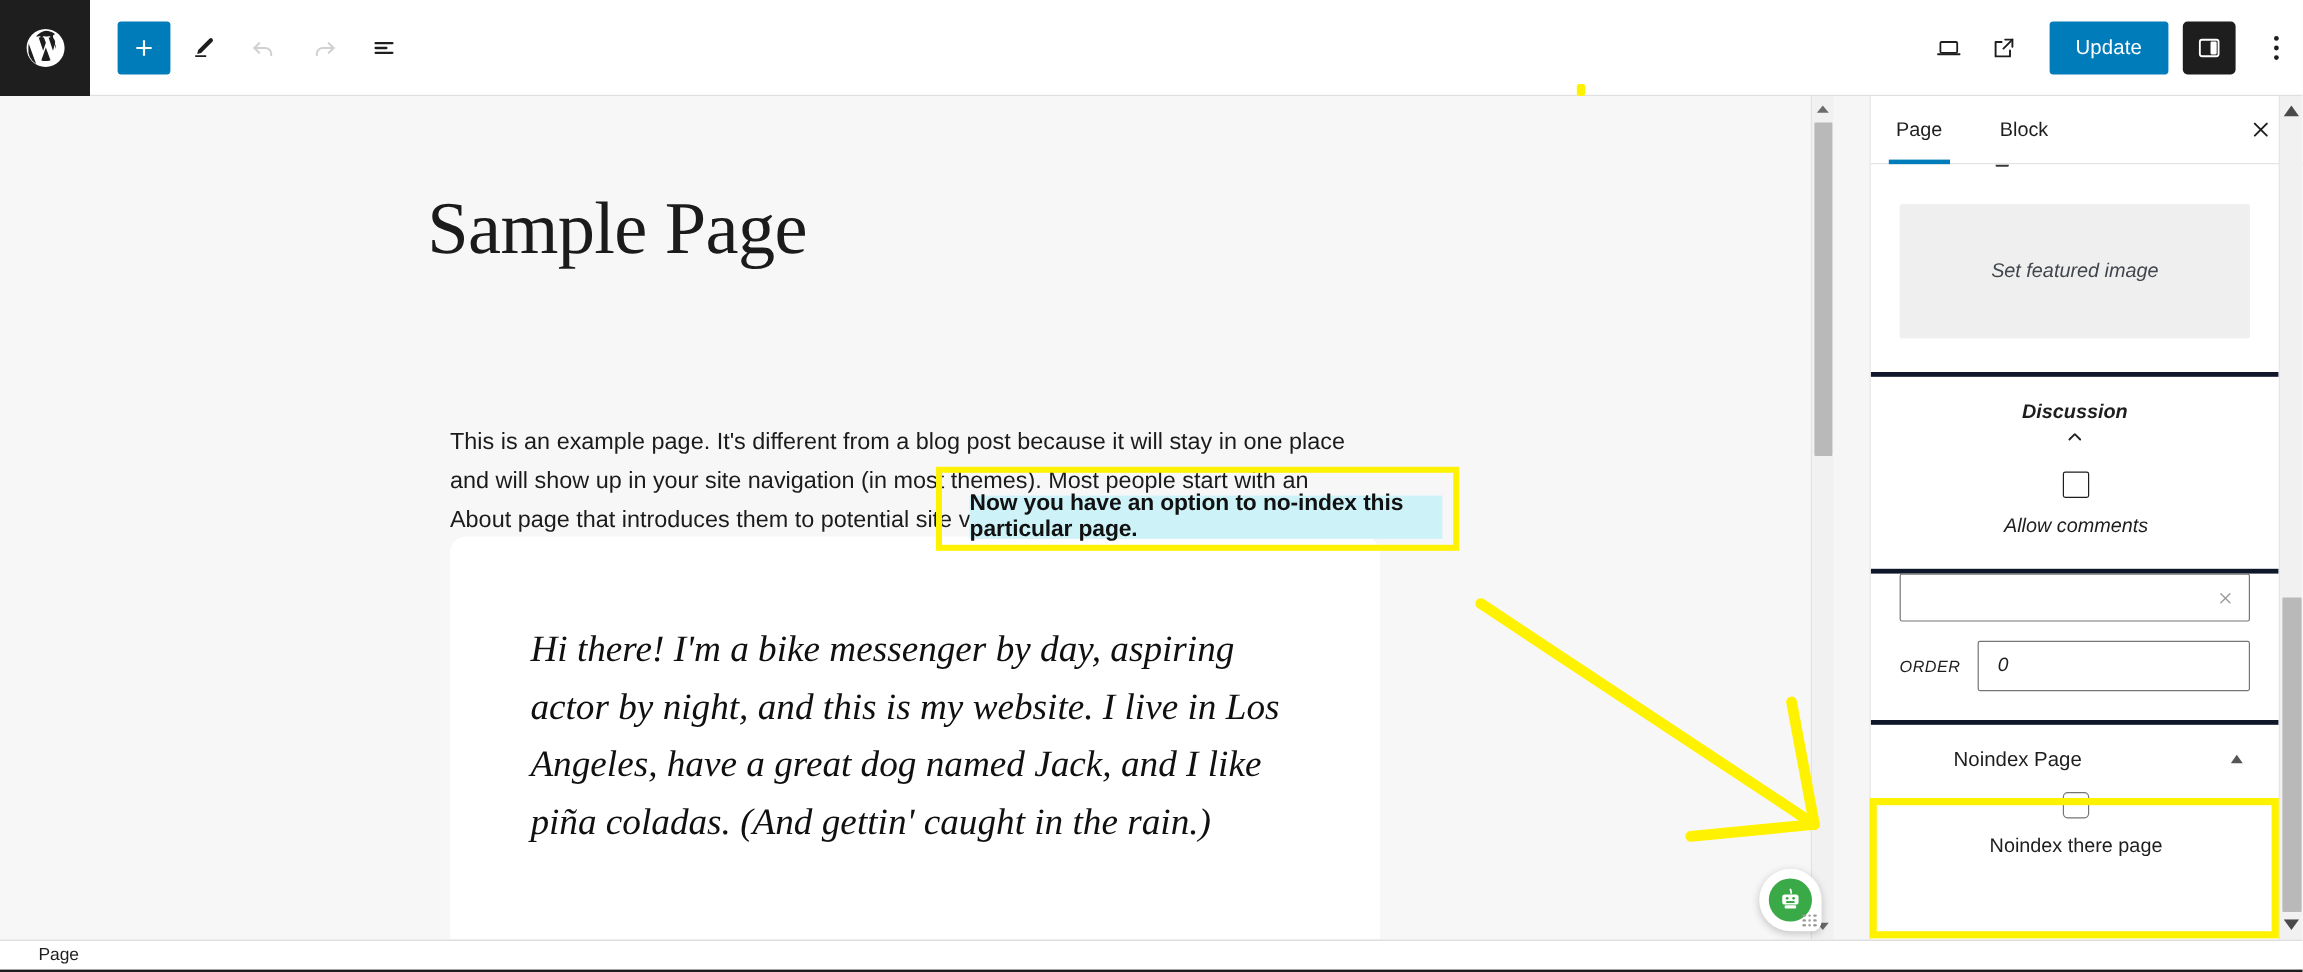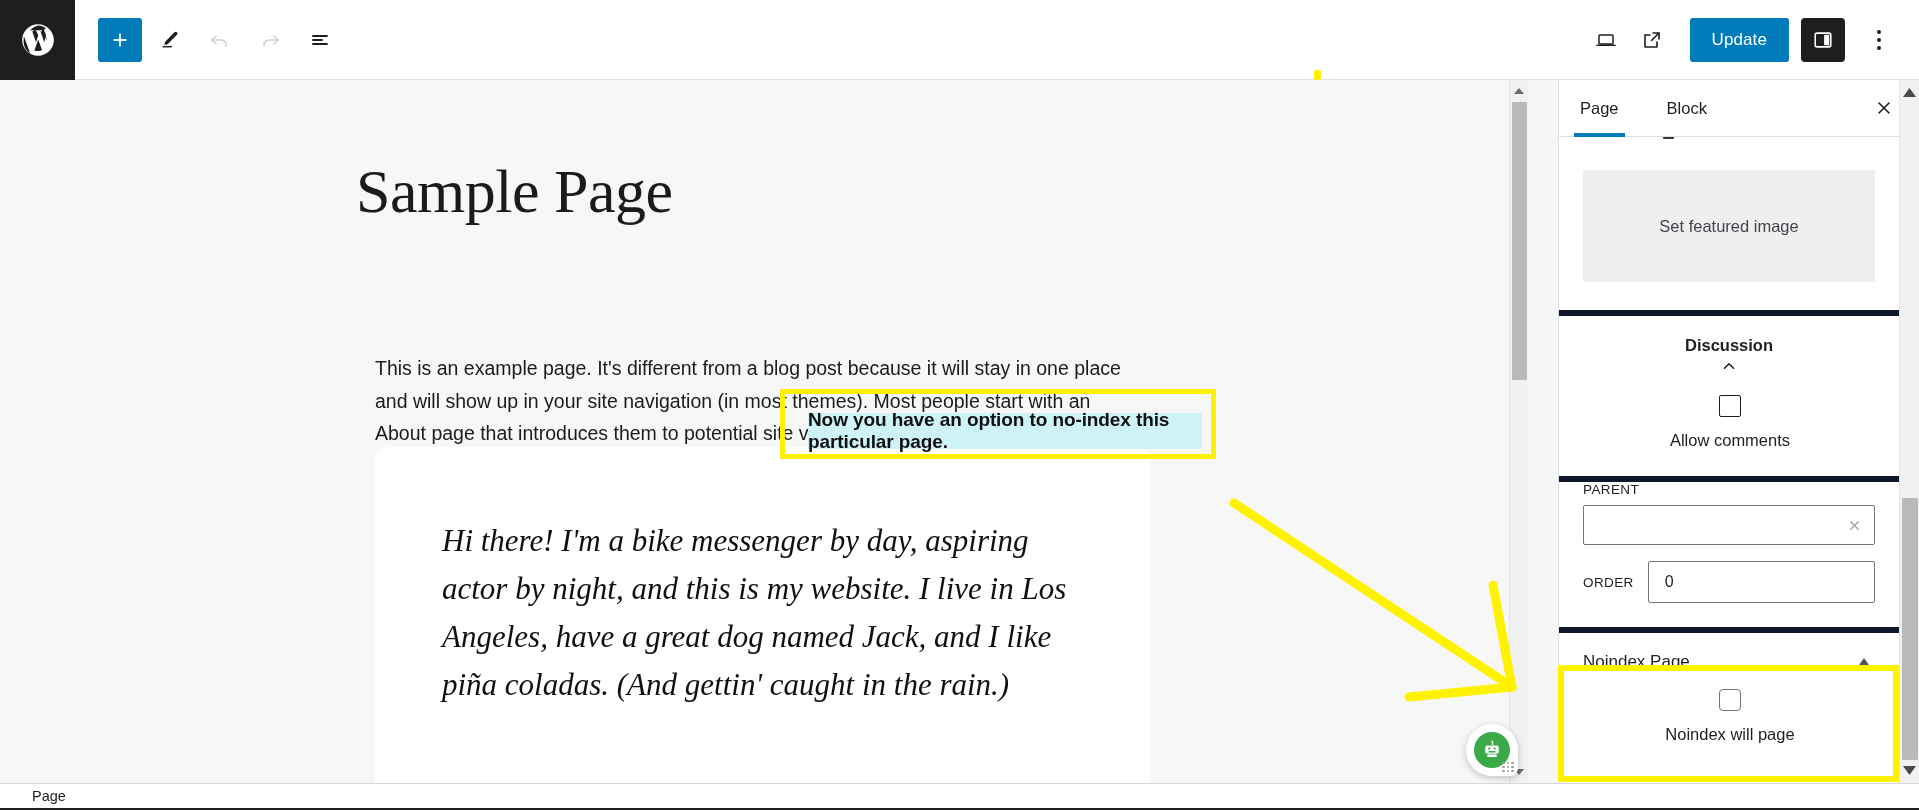--- a/index.html
+++ b/index.html
@@ -61,21 +61,20 @@
   .tb-btn.add svg { stroke: #ffffff; }
   .tb-btn svg { display:block; }
   .tb-btn.disabled svg { opacity: .35; }
 
   .tb-spacer { flex: 1 1 auto; }
 
   .tb-right {
     display: flex;
     align-items: center;
     gap: 2px;
-    padding-right: 18px;
   }
   .update-btn {
     height: 44px;
     padding: 0 22px;
     background: #007cba;
     color: #fff;
     border: none;
     border-radius: 3px;
     font-size: 17px;
     font-family: "Liberation Sans", sans-serif;
@@ -270,22 +269,23 @@
     cursor: pointer;
   }
   .sb-arrow {
     position:absolute; left:0; width:19px; height:19px;
     display:flex;align-items:center;justify-content:center;cursor:pointer;
   }
   .sb-arrow.up { top: 3px; }
   .sb-arrow.down { bottom: 3px; }
 
   .sb-section {
-    border-bottom: 6px solid #0f172a;
+    border-bottom: 4px solid #0f172a;
     padding: 0 24px;
+    font-style: italic;
   }
   .sb-partial-top {
     height: 9px;
     position: relative;
     overflow: hidden;
   }
   .sb-partial-top .blip {
     position:absolute; left: 104px; top:-6px;
     width:11px; height:8px; background:#3a3a3a;
     border-radius:1px;
@@ -382,20 +382,21 @@
     font-family:"Liberation Sans", sans-serif;
   }
 
   .noindex-section {
     padding: 0 24px;
   }
   .noindex-head {
     display:flex; align-items:center; justify-content:space-between;
     padding: 18px 0 14px 0;
     cursor:pointer;
+    margin-left:45px;
   }
   .noindex-title { font-size: 17px; color:#1e1e1e; }
 
   
   .bottombar {
     position: absolute;
     left: 0; bottom: 0;
     width: 1919px;
     height: 27px;
     background: #ffffff;
@@ -624,21 +625,20 @@
           </span>
         </div>
         <div class="checkrow">
           <span class="cbox"></span>
           <span class="cklabel">Allow comments</span>
         </div>
       </div>
 
       <div class="sb-section">
 
-        <div class="field-label">PARENT</div>
         <div class="text-input">
           <span class="clear-x">
             <svg width="15" height="15" viewBox="0 0 24 24" stroke="#9b9b9b" stroke-width="1.9" stroke-linecap="round">
               <line x1="6" y1="6" x2="18" y2="18"></line>
                 <line x1="18" y1="6" x2="6" y2="18"></line>
             </svg>
           </span>
         </div>
 
         <div class="order-row">
@@ -651,21 +651,21 @@
         <div class="noindex-head">
           <span class="noindex-title">Noindex Page</span>
           <span class="chev">
             <svg width="16" height="16" viewBox="0 0 16 16">
               <polygon points="8,4 13,11 3,11" fill="#555"></polygon>
             </svg>
           </span>
         </div>
         <div class="checkrow">
           <span class="cbox round"></span>
-          <span class="cklabel">Noindex will page</span>
+          <span class="cklabel">Noindex there page</span>
         </div>
       </div>
 
     </div>
 
     <div class="sb-scroll-col">
       <div class="sb-arrow up">
         <svg width="13" height="9" viewBox="0 0 13 9">
             <polygon points="6.5,0 13,9 0,9" fill="#4a4a4a"></polygon>
           </svg>

